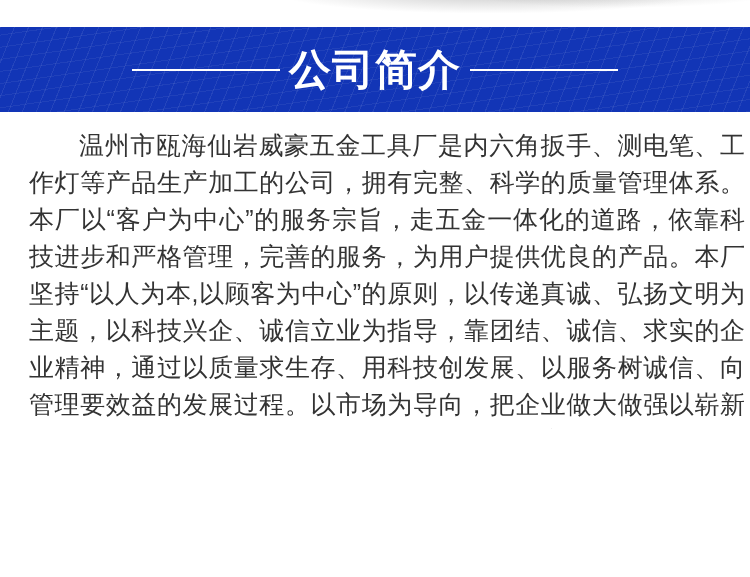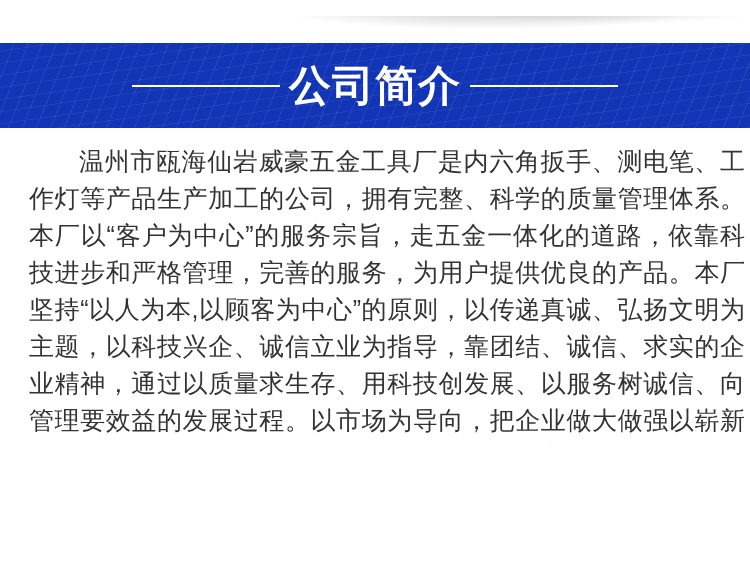--- a/index.html
+++ b/index.html
@@ -6,21 +6,21 @@
 
   html, body {
     background: #ffffff;
     font-family: "Liberation Sans", "DejaVu Sans", sans-serif;
   }
 
   .page {
     position: relative;
     width: 750px;
     height: 429px;
-    margin: 16px auto;
+    margin: 0 auto;
     background: #ffffff;
     overflow: hidden;
   }
 
   
   .top-shadow {
     position: absolute;
     top: 0;
     left: 0;
     width: 750px;

